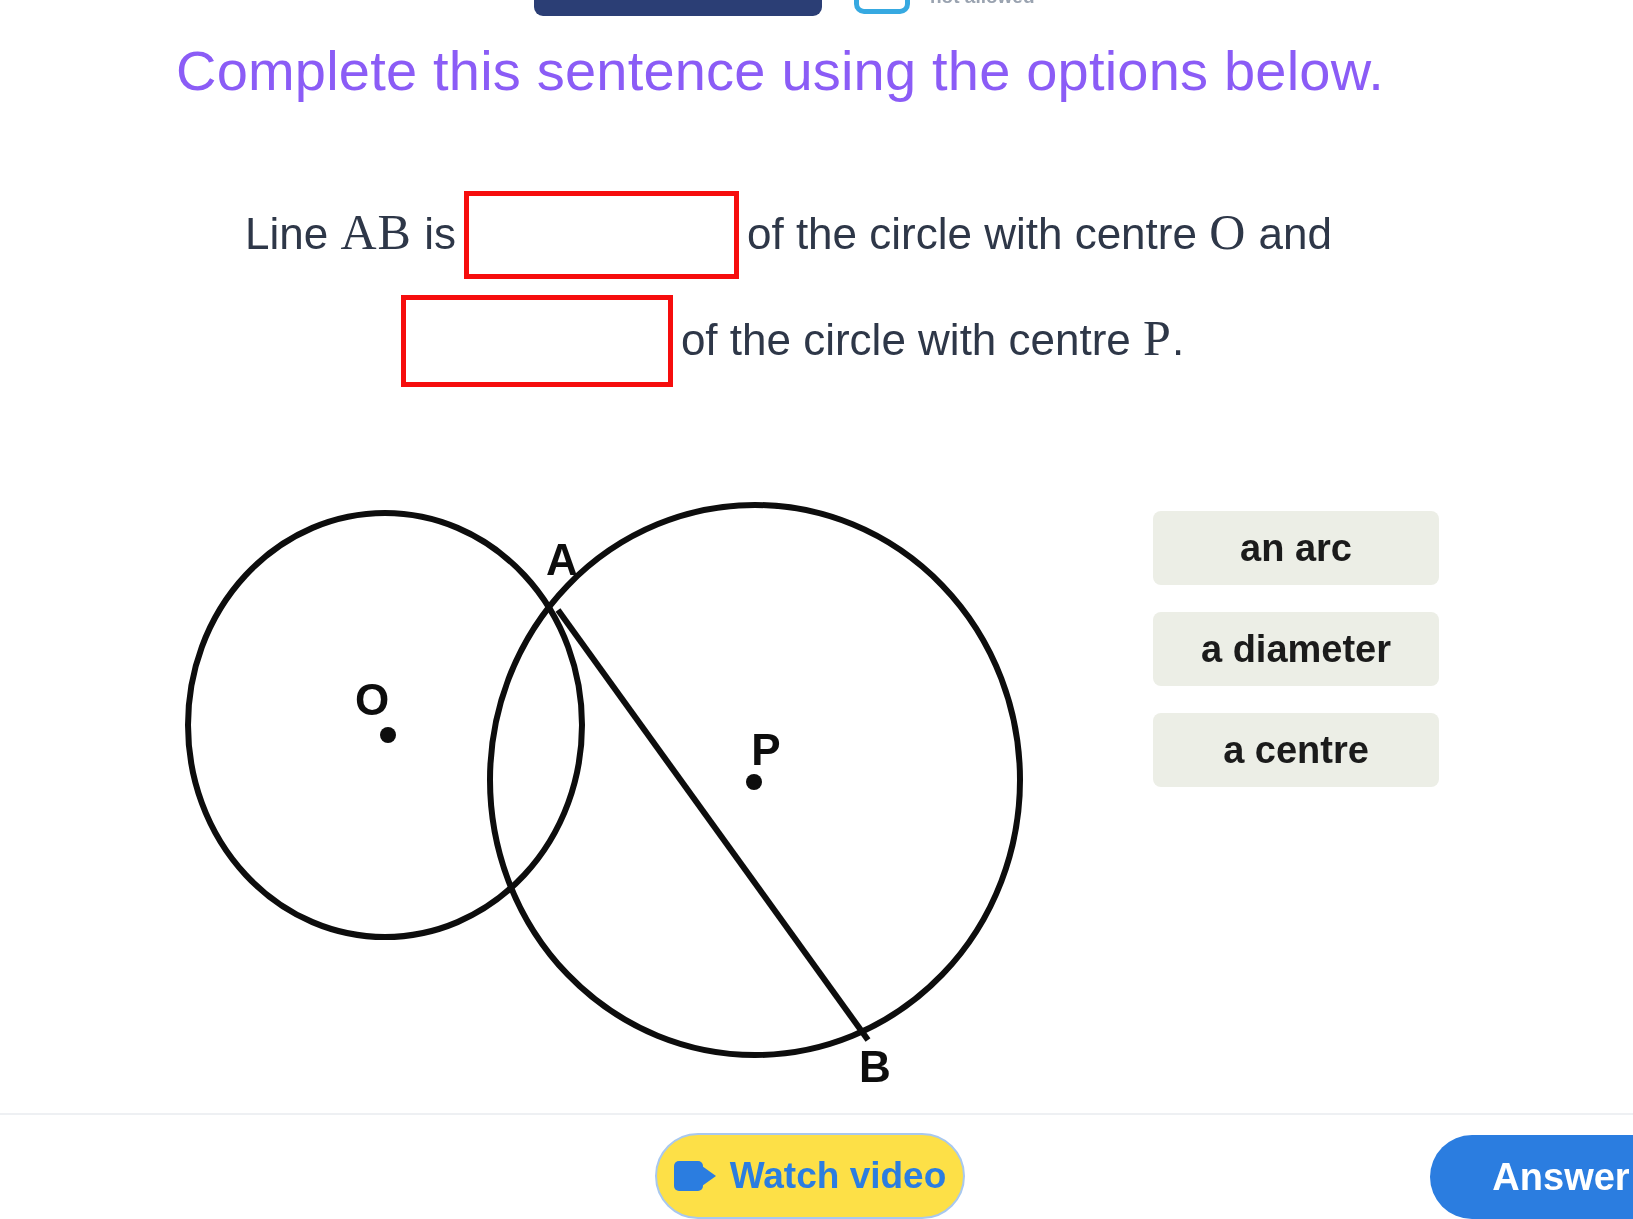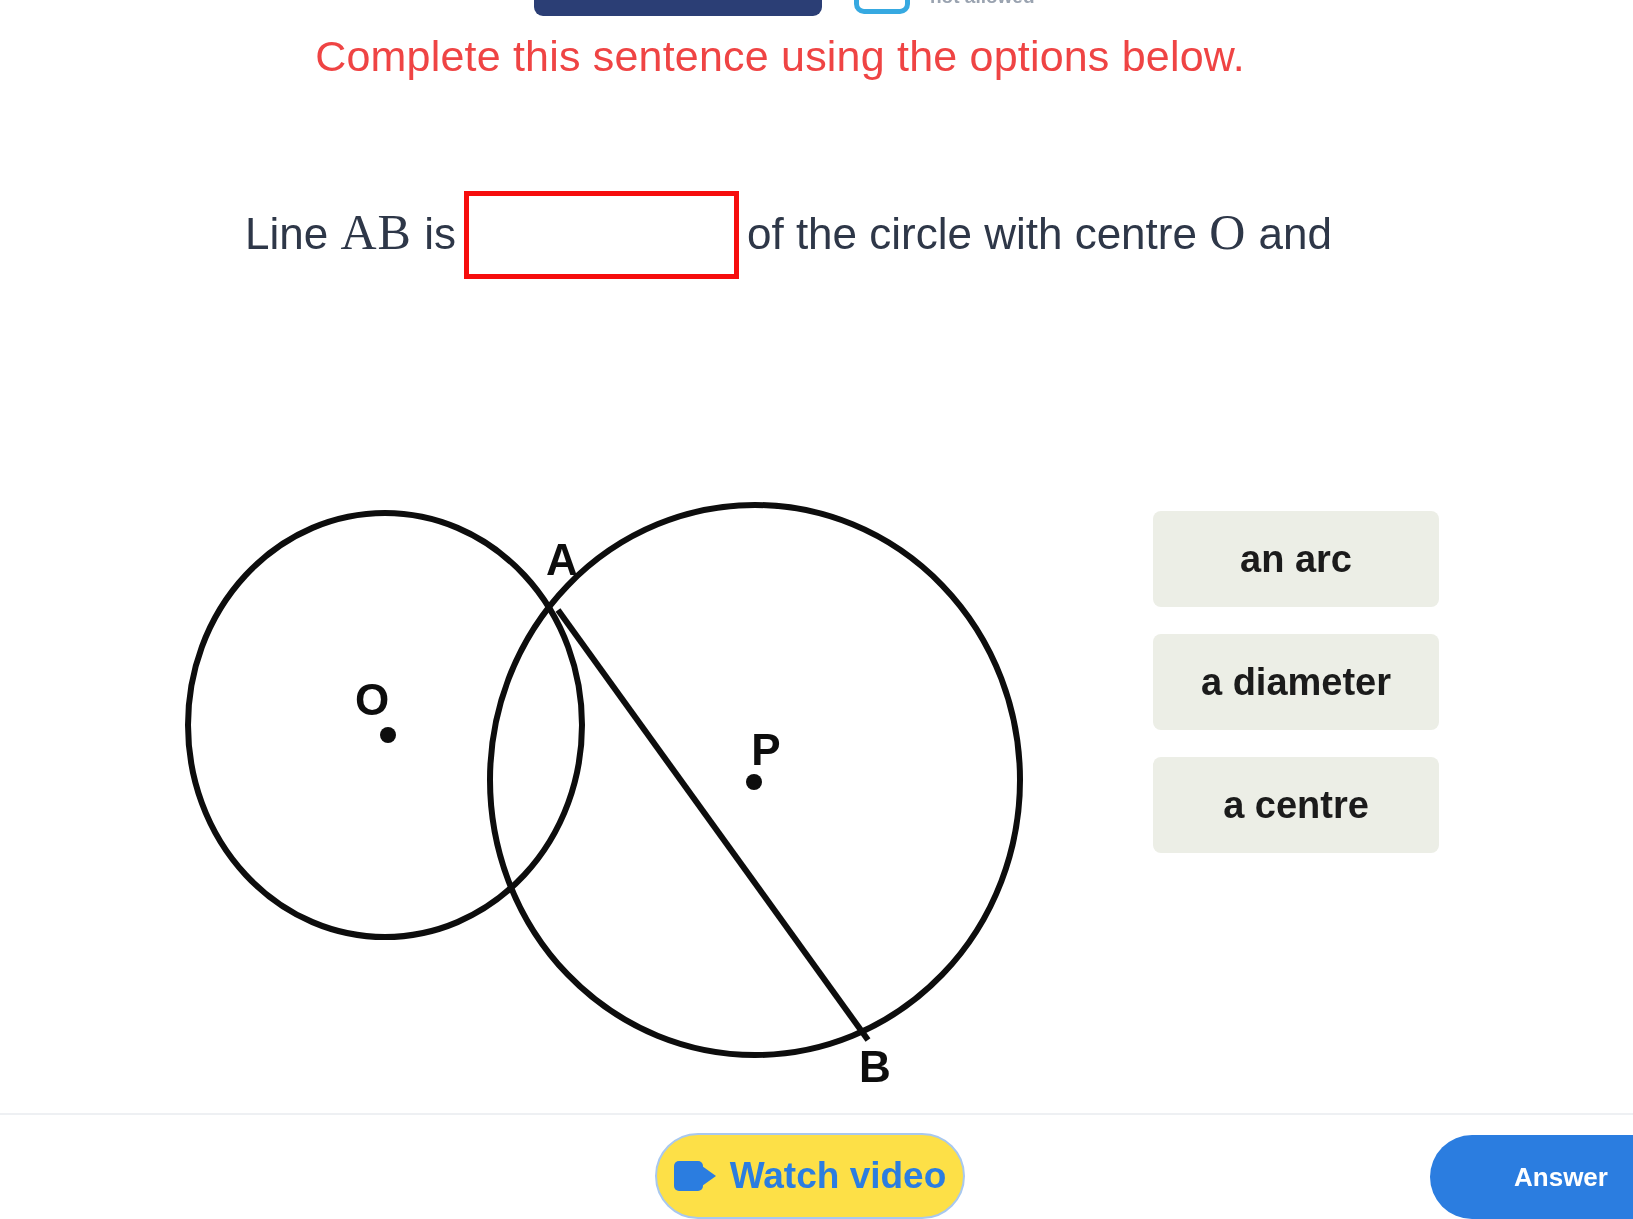--- a/index.html
+++ b/index.html
@@ -45,27 +45,27 @@
     width: 200px;
     font-size: 19px;
     font-weight: 700;
     color: #9aa3b0;
     white-space: nowrap;
   }
 
   
   #prompt-line {
     position: absolute;
-    left: 0; top: 32px;
+    left: 0; top: 38px;
     width: 1560px;
     text-align: center;
-    font-size: 43px;
+    font-size: 56px;
     font-weight: 400;
     letter-spacing: .2px;
-    color: #ef4444;
+    color: #8b5cf6;
   }
 
   
   #sentence-block {
     position: absolute;
     left: 0; top: 180px;
     width: 1560px;
     text-align: center;
     font-size: 44px;
     line-height: 104px;
@@ -113,21 +113,21 @@
   }
 
   
   #options-list {
     position: absolute;
     left: 1153px; top: 511px;
     width: 286px;
   }
   .option-chip {
     width: 286px;
-    height: 96px;
+    height: 74px;
     background: #eceee6;
     border-radius: 8px;
     margin-bottom: 27px;
     display: flex;
     align-items: center;
     justify-content: center;
     font-family: "Liberation Sans", sans-serif;
     font-weight: 700;
     font-size: 38px;
     color: #1b1b1b;
@@ -190,41 +190,42 @@
     width: 250px; height: 84px;
     background: #2b7de0;
     border-radius: 44px;
     display: flex;
     align-items: center;
     justify-content: center;
     cursor: pointer;
     overflow: hidden;
   }
   #answer-label {
-    font-size: 26px;
+    font-size: 38px;
     font-weight: 700;
     color: #ffffff;
     white-space: nowrap;
     position: relative;
     left: 6px;
   }
 </style>
 </head>
 <body>
 
 <div id="top-strip">
   <div id="top-nav-button"></div>
   <div id="top-toggle-pill"></div>
   <div id="top-not-allowed-label">not allowed</div>
 </div>
 
 <div id="prompt-line">Complete this sentence using the options below.</div>
 
 <div id="sentence-block">
   <span class="sentence-row"><span>Line</span><span>&nbsp;</span><span class="mathvar">AB</span><span>&nbsp;</span><span>is</span><span class="blank-box"></span><span>of the circle with centre</span><span>&nbsp;</span><span class="mathvar">O</span><span>&nbsp;</span><span>and</span></span>
+  <span class="sentence-row"><span class="blank-box second"></span><span>of the circle with centre</span><span>&nbsp;</span><span class="mathvar">P</span><span>.</span></span>
 </div>
 
 <div id="figure-wrap">
   <svg id="figure-svg" width="920" height="620" viewBox="0 0 920 620">
 
     <ellipse cx="235" cy="255" rx="197" ry="212" fill="none" stroke="#0d0d0d" stroke-width="6"></ellipse>
 
     <ellipse cx="605" cy="310" rx="265" ry="275" fill="none" stroke="#0d0d0d" stroke-width="6"></ellipse>
 
     <line x1="408" y1="140" x2="718" y2="570" stroke="#0d0d0d" stroke-width="6"></line>

